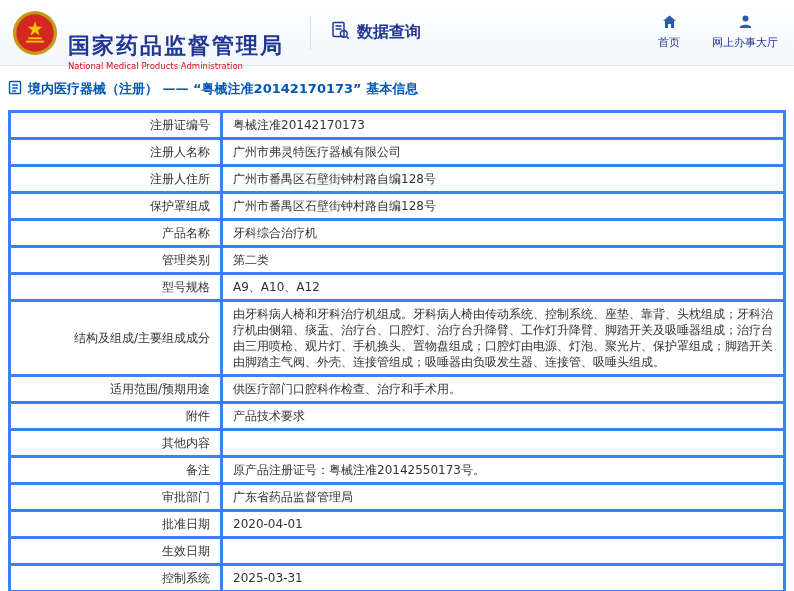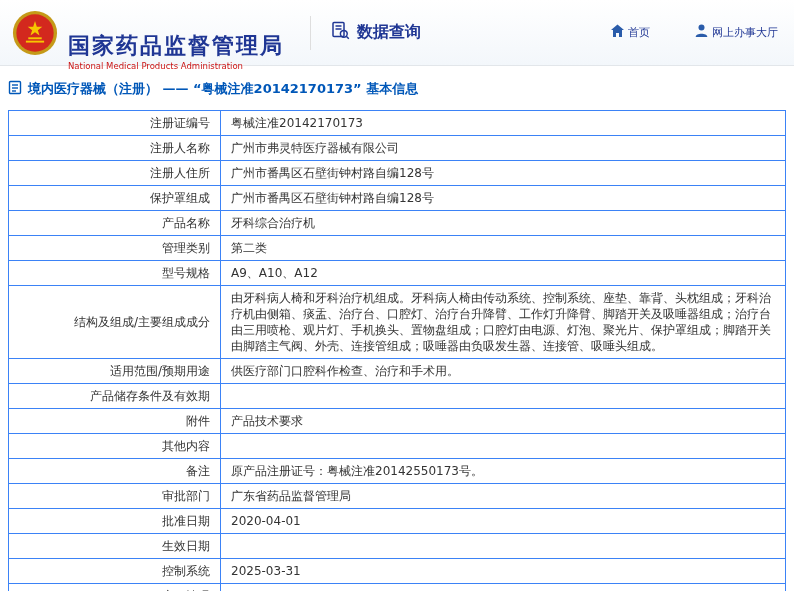--- a/index.html
+++ b/index.html
@@ -22,36 +22,36 @@
     line-height:26px; white-space:nowrap;
   }
   .agency-en { font-size:8.5px; color:#cc1515; margin-top:2px; white-space:nowrap; }
   .v-divider { width:1px; height:34px; background:#dedede; margin:0 20px 0 26px; }
   .query {
     display:flex; align-items:center; gap:7px;
     color:#1f3694; font-weight:bold; font-size:16px; cursor:pointer; white-space:nowrap;
   }
   .spacer { flex:1; }
   .top-link {
-    display:flex; flex-direction:row; align-items:center; gap:3px;
-    margin-left:44px; font-size:11px; color:#1f3694; cursor:pointer; white-space:nowrap;
+    display:flex; flex-direction:column; align-items:center; gap:3px;
+    margin-left:32px; font-size:11px; color:#1f3694; cursor:pointer; white-space:nowrap;
   }
   
   .breadcrumb {
     display:flex; align-items:center; gap:6px;
     padding:14px 8px 10px 8px;
     color:#0057b8; font-weight:bold; font-size:13px;text-align:right;
   }
   
   .info-table {
     width:778px; margin:2px 8px 0 8px;
     border-collapse:collapse; table-layout:fixed;
   }
   .info-table td {
-    border:1px solid #3b82f6;
+    border:3px solid #3b82f6;
     padding:4px 10px;
     font-size:12px; line-height:16px;
     vertical-align:middle; height:23px;
     word-break:break-all;
   }
   td.label-cell { width:212px; text-align:right; color:#333; background:#ffffff; }
   td.value-cell { color:#333; background:#ffffff; }
 </style>
 </head>
 <body>
@@ -147,24 +147,20 @@
       </tr>
       <tr>
         <td class="label-cell">结构及组成/主要组成成分</td>
         <td class="value-cell">由牙科病人椅和牙科治疗机组成。牙科病人椅由传动系统、控制系统、座垫、靠背、头枕组成；牙科治疗机由侧箱、痰盂、治疗台、口腔灯、治疗台升降臂、工作灯升降臂、脚踏开关及吸唾器组成；治疗台由三用喷枪、观片灯、手机换头、置物盘组成；口腔灯由电源、灯泡、聚光片、保护罩组成；脚踏开关由脚踏主气阀、外壳、连接管组成；吸唾器由负吸发生器、连接管、吸唾头组成。</td>
       </tr>
       <tr>
         <td class="label-cell">适用范围/预期用途</td>
         <td class="value-cell">供医疗部门口腔科作检查、治疗和手术用。</td>
       </tr>
       <tr>
-        <td class="label-cell">产品储存条件及有效期</td>
-        <td class="value-cell"></td>
-      </tr>
-      <tr>
         <td class="label-cell">附件</td>
         <td class="value-cell">产品技术要求</td>
       </tr>
       <tr>
         <td class="label-cell">其他内容</td>
         <td class="value-cell"></td>
       </tr>
       <tr>
         <td class="label-cell">备注</td>
         <td class="value-cell">原产品注册证号：粤械注准20142550173号。</td>

